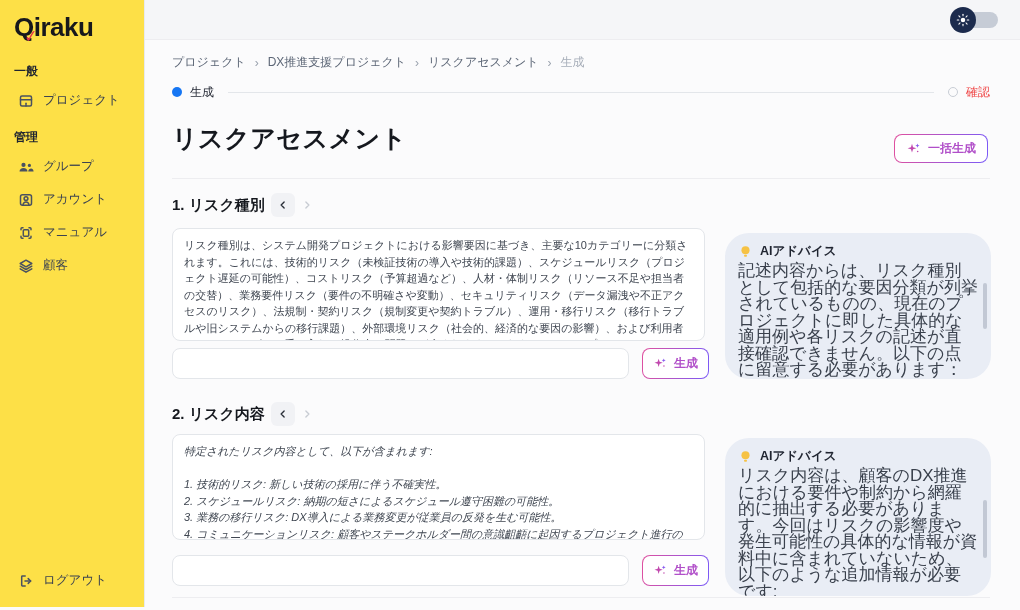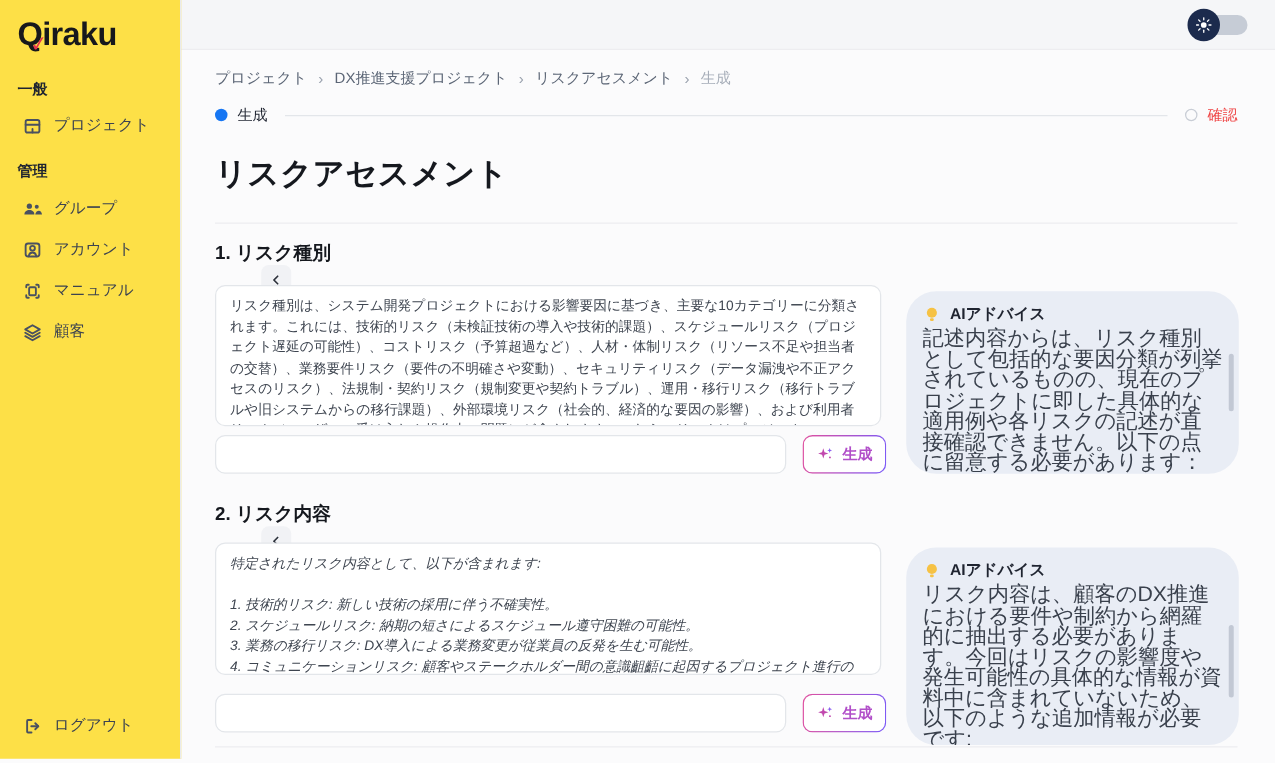--- a/index.html
+++ b/index.html
@@ -43,21 +43,21 @@
   .stepper .lbl-next { margin-left:8px; color:#ef4444; }
   .page-title { position:absolute; left:27px; top:82px; font-size:25px; font-weight:800;
     color:#15181e; letter-spacing:0.5px; }
   .grad-btn { border:1.5px solid transparent; border-radius:8px;
     background:linear-gradient(#fff,#fff) padding-box, linear-gradient(100deg,#e1509e,#7a5af8) border-box;
     display:inline-flex; align-items:center; gap:6px; cursor:pointer;
     font-family:inherit; font-size:12px; font-weight:600; color:#b14fc9; }
   .bulk-btn { position:absolute; right:32px; top:94px; height:29px; padding:0 11px; }
   .hdivider { position:absolute; left:27px; right:30px; border-top:1px solid #ededf0; }
   .d1 { top:138px; } .d2 { top:557px; }
-  .sec-head { position:absolute; left:27px; display:flex; align-items:center; gap:0;flex-direction:column; }
+  .sec-head { position:absolute; left:27px; display:flex; align-items:center; gap:0; }
   .s1 { top:153px; } .s2 { top:362px; }
   .sec-head h2 { font-size:15px; font-weight:700; color:#15181e; margin-right:6px; }
   .nav-btn { width:24px; height:24px; border:none; border-radius:6px; background:#f1f2f5;
     display:flex; align-items:center; justify-content:center; cursor:pointer; }
   .nav-btn.next { background:transparent; }
   .ta { position:absolute; left:27px; width:533px; background:#fff; border:1px solid #e3e6ea;
     border-radius:8px; padding:8px 14px 8px 11px; font-size:11px; line-height:16.5px;
     color:#3e4550; white-space:pre-wrap; overflow:hidden; cursor:text; }
   .ta1 { top:188px; height:113px; }
   .ta2 { top:394px; height:106px;font-style:italic; }
@@ -181,20 +181,28 @@
   <div class="stepper">
     <span class="dot"></span>
     <span class="lbl">生成</span>
     <span class="line"></span>
     <span class="ring"></span>
     <span class="lbl-next">確認</span>
   </div>
 
   <h1 class="page-title">リスクアセスメント</h1>
 
+  <button class="grad-btn bulk-btn">
+    <svg width="16" height="16" viewBox="0 0 20 20">
+      <path d="M7.5 3.5 8.8 7.7 13 9 8.8 10.3 7.5 14.5 6.2 10.3 2 9l4.2-1.3Z" fill="#c148ae"></path>
+      <path d="M14.3 3.2 15 5.1 16.9 5.8 15 6.5 14.3 8.4 13.6 6.5 11.7 5.8 13.6 5.1Z" fill="#8a5cf0"></path>
+      <circle cx="14.6" cy="13.2" r="1" fill="#c148ae"></circle>
+    </svg>
+    <span>一括生成</span>
+  </button>
 
   <div class="hdivider d1"></div>
 
   <div class="sec-head s1">
     <h2>1. リスク種別</h2>
     <button class="nav-btn">
       <svg width="12" height="12" viewBox="0 0 16 16">
         <polyline points="9.5,4 5.5,8 9.5,12" fill="none" stroke="#2b303a" stroke-width="1.8" stroke-linecap="round" stroke-linejoin="round"></polyline>
       </svg>
     </button>

